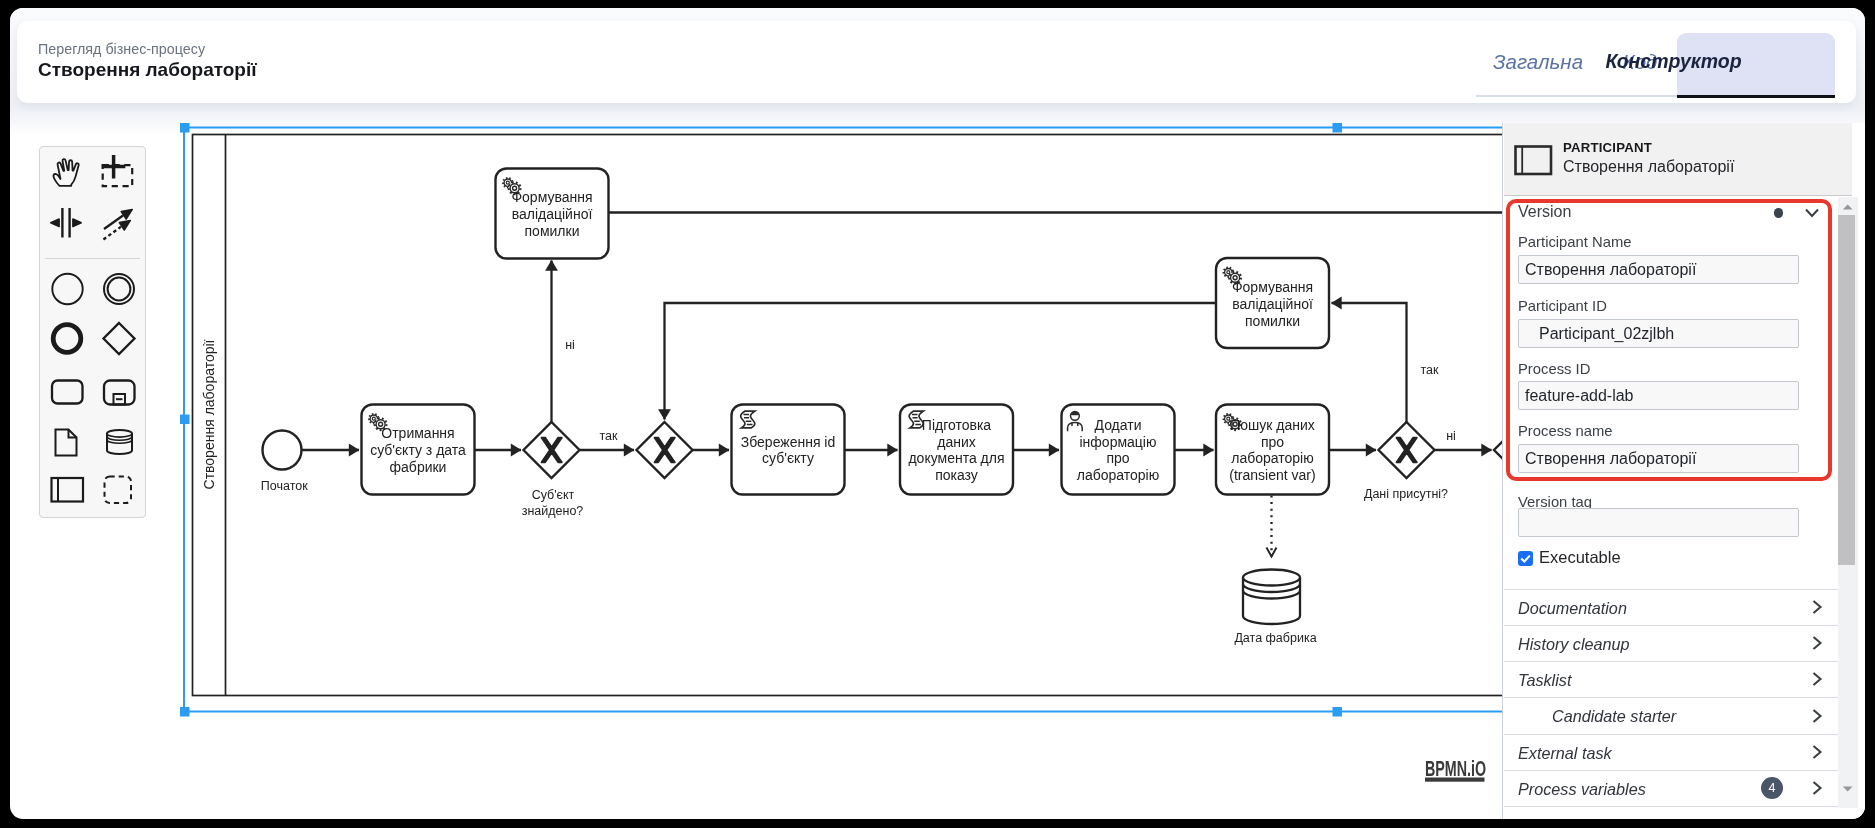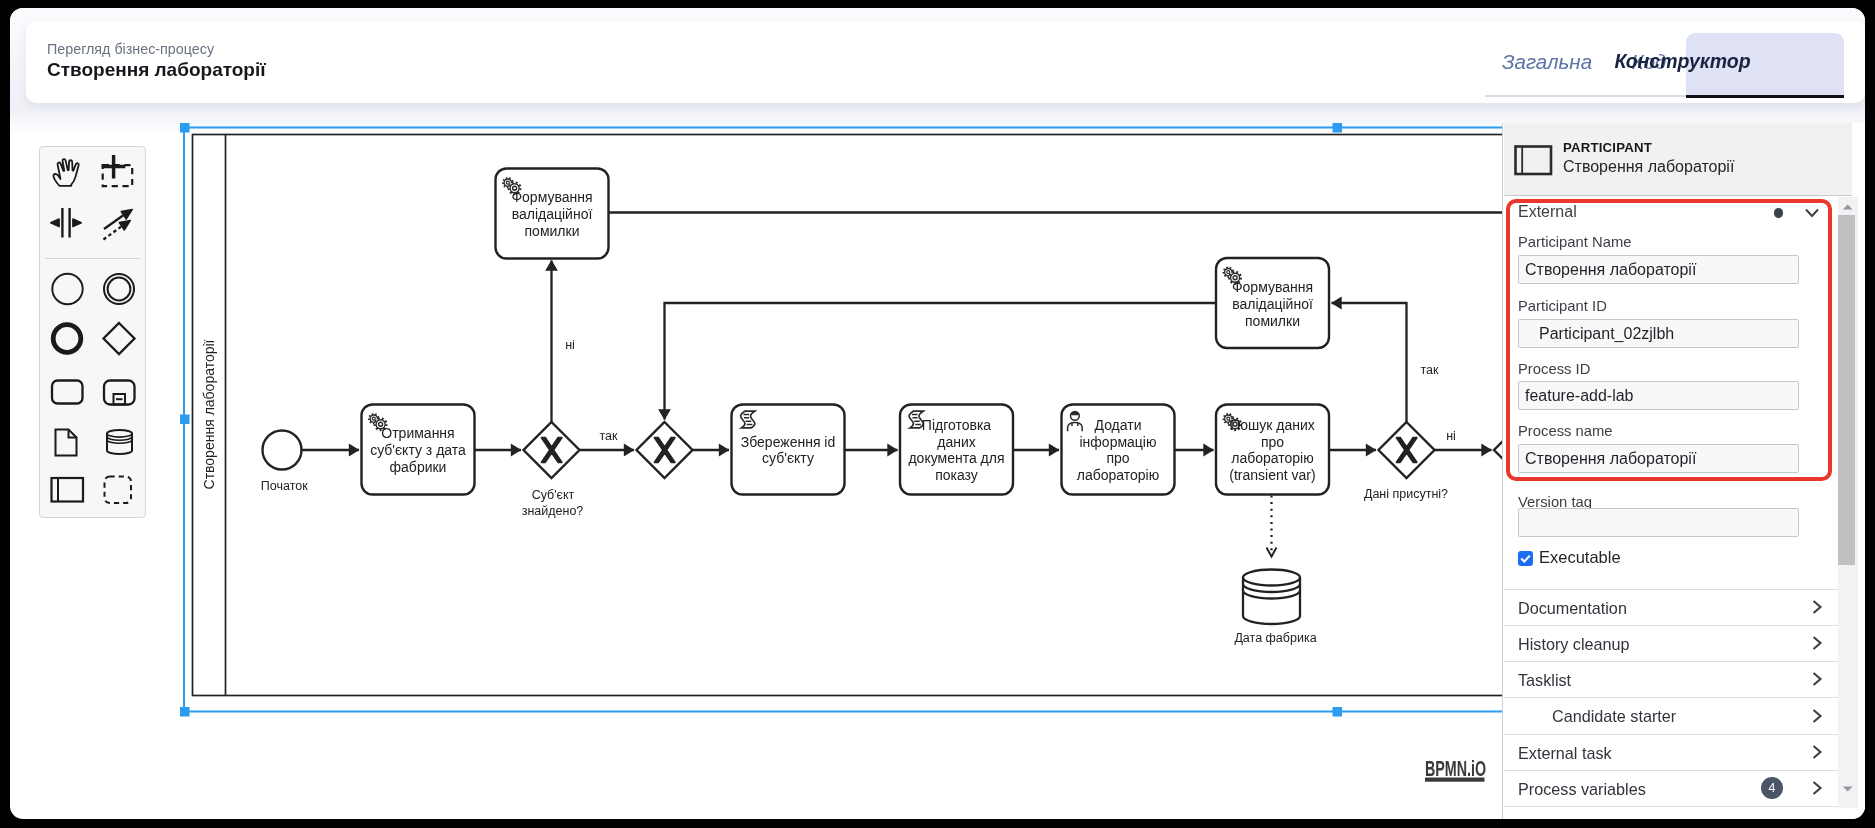--- a/index.html
+++ b/index.html
@@ -5,42 +5,42 @@
   * { margin:0; padding:0; box-sizing:border-box; }
   html,body { width:1875px; height:828px; background:#000; overflow:hidden;
     font-family:"Liberation Sans", sans-serif; }
   #win { position:absolute; left:10px; top:8px; width:1855px; height:811px;
     background:#fff; border-radius:13px; overflow:hidden; }
   #band { position:absolute; left:0; top:0; width:100%; height:100px;
     background:linear-gradient(#fbfcfe,#eef0f6); }
   #band2 { position:absolute; left:0; top:100px; width:100%; height:27px;
     background:linear-gradient(#eef0f6,#ffffff); }
   #hdr { position:absolute; left:7px; top:13px; width:1839px; height:82px;
-    background:#fff; border-radius:10px; box-shadow:0 3px 10px rgba(25,35,65,.08);margin-left:9px; }
+    background:#fff; border-radius:10px; box-shadow:0 3px 10px rgba(25,35,65,.08); }
   #crumb { position:absolute; left:21px; top:19.5px; font-size:14.3px; color:#6a7280; }
   #title { position:absolute; left:21px; top:37.5px; font-size:19px; font-weight:bold; color:#15171c; }
   .tab { position:absolute; top:12px; height:62px; line-height:57px; font-size:20.5px;
     color:#5b73a6; font-weight:500; text-align:center;font-style:italic; }
   #tabline { position:absolute; left:1459px; top:74px; width:358px; height:1.5px; background:#d9dde6; }
   #tabactbg { position:absolute; left:1660px; top:12px; width:157.5px; height:62px;
     background:#dee2f4; border-radius:9px 9px 0 0; }
   #tabactline { position:absolute; left:1660px; top:74px; width:157.5px; height:3px; background:#101217; }
   #cv { position:absolute; left:0px; top:92px; }
   #palette { position:absolute; left:29px; top:138px; width:107px; height:372px;
     background:#f7f7f8; border:1px solid #d4d4da; border-radius:4px; }
   #panel { position:absolute; left:1492px; top:115px; width:363px; height:696px;
     background:#fff; border-left:1px solid #ccd0da; font-family:"Liberation Sans", sans-serif; }
   #phead { position:absolute; left:1px; top:0; right:13px; height:73px; background:#f1f1f2;
     border-bottom:1px solid #c9c9cc; }
   .plabel { position:absolute; left:15px; font-size:14.8px; color:#3a3f46; }
   .pinput { position:absolute; left:15px; width:281px; height:29px; background:#f8f8f8;
     border:1px solid #c3c7ce; border-radius:2px; font-size:16px; color:#1f2329;
     line-height:27px; padding-left:6px; }
   .prow { position:absolute; left:1px; width:336px; height:37px; border-top:1px solid #dadde6;
-    font-size:16.2px; color:#30343b; line-height:36px; padding-left:14px; }
+    font-size:16.2px; color:#30343b; line-height:36px; padding-left:14px;font-style:italic; }
   .chev { position:absolute; }
 </style>
 </head>
 <body>
 <div id="win">
   <div id="band"></div>
   <div id="band2"></div>
   <div id="hdr">
     <div id="crumb">Перегляд бізнес-процесу</div>
     <div id="title">Створення лабораторії</div>
@@ -257,21 +257,21 @@
   <div id="panel">
     <div id="phead">
       <svg width="46" height="40" style="position:absolute;left:8px;top:18px;">
         <rect x="3.5" y="5.5" width="35.5" height="27.5" fill="none" stroke="#2a2a2a" stroke-width="2.6"></rect>
         <line x1="10.2" y1="5.5" x2="10.2" y2="33" stroke="#2a2a2a" stroke-width="1.8"></line>
       </svg>
       <div style="position:absolute;left:59px;top:16.5px;font-size:13.2px;font-weight:bold;color:#18181a;letter-spacing:0.2px;">PARTICIPANT</div>
       <div style="position:absolute;left:59px;top:34.5px;font-size:16px;color:#232529;">Створення лабораторії</div>
     </div>
     <div style="position:absolute;left:2.5px;top:76px;width:326px;height:281.5px;border:4.5px solid #e8382d;border-radius:10px;"></div>
-    <div style="position:absolute;left:15px;top:80px;width:260px;height:19px;font-size:16px;color:#3c4043;">External</div>
+    <div style="position:absolute;left:15px;top:80px;width:260px;height:19px;font-size:16px;color:#3c4043;">Version</div>
     <div style="position:absolute;left:270.5px;top:85px;width:9.5px;height:9.5px;border-radius:50%;background:#3a4250;"></div>
     <svg width="16" height="12" style="position:absolute;left:301px;top:84px;">
         <path d="M2,2.5 L8,9 L14,2.5" fill="none" stroke="#3c4043" stroke-width="2"></path>
       </svg>
 
     <div class="plabel" style="top:111px;">Participant Name</div>
     <div class="pinput" style="top:131.5px;">Створення лабораторії</div>
     <div class="plabel" style="top:174.5px;">Participant ID</div>
     <div class="pinput" style="top:195.5px;padding-left:20px;">Participant_02zjlbh</div>
     <div class="plabel" style="top:237.5px;">Process ID</div>

